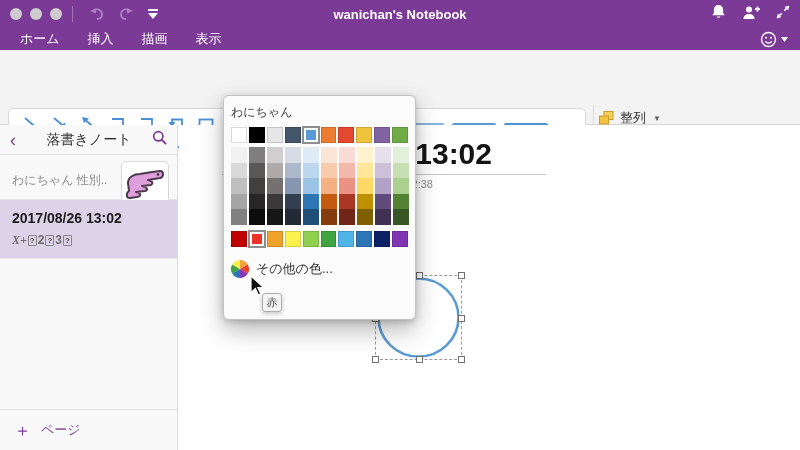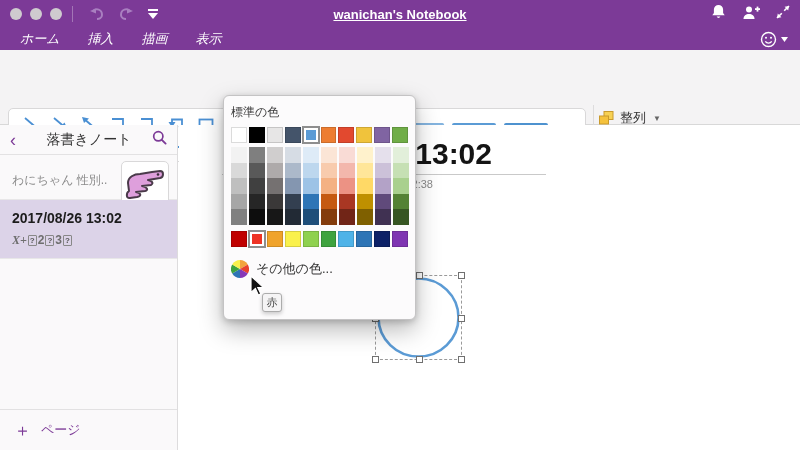--- a/index.html
+++ b/index.html
@@ -5,26 +5,26 @@
   * { margin:0; padding:0; box-sizing:border-box; }
   html,body { width:800px; height:450px; overflow:hidden; }
   body { font-family:"Liberation Sans", sans-serif; position:relative; background:#fff; }
 
   
   .titlebar { position:absolute; left:0; top:0; width:800px; height:28px; background:#7C3A97; display:flex; align-items:center; }
   .lights { display:flex; gap:8px; margin-left:10px; }
   .light { width:12px; height:12px; border-radius:50%; background:#CFCBCF; }
   .tb-div { width:1px; height:16px; background:rgba(255,255,255,.3); margin:0 10px; }
   .tb-ico { width:22px; height:18px; display:flex; align-items:center; justify-content:center; margin:0 3px; }
-  .win-title { position:absolute; left:0; right:0; text-align:center; color:#fff; font-size:13px; font-weight:bold; pointer-events:none;text-decoration:underline; }
+  .win-title { position:absolute; left:0; right:0; text-align:center; color:#fff; font-size:13px; font-weight:bold; pointer-events:none; }
   .tb-right { position:absolute; right:10px; top:0; height:28px; display:flex; align-items:center; gap:16px; }
 
   
   .tabrow { position:absolute; left:0; top:28px; width:800px; height:22px; background:#7C3A97; display:flex; align-items:flex-end; }
-  .tab { color:#fff; font-size:13px; padding:3px 14px 4px 14px; height:22px; display:flex; align-items:center;font-style:italic; }
+  .tab { color:#fff; font-size:13px; padding:3px 14px 4px 14px; height:22px; display:flex; align-items:center; }
   .tab.active { background:#fff; color:#7C3A97; border-radius:5px 5px 0 0; font-weight:bold; }
   .tab-feedback { position:absolute; right:12px; top:0; height:22px; display:flex; align-items:center; gap:4px; }
 
   
   .ribbon { position:absolute; left:0; top:50px; width:800px; height:75px; background:#F4F3F4; border-bottom:1px solid #D8D8D8; }
   .group-box { position:absolute; background:#fff; border:1px solid #D9D8D9; border-radius:5px; }
   #shape-box { left:8px; top:58px; width:222px; height:54px; padding:3px 8px; display:flex; flex-direction:column; justify-content:space-around; }
   .shape-row { display:flex; justify-content:space-around; align-items:center; }
   .shape-btn { width:24px; height:20px; display:flex; align-items:center; justify-content:center; }
   #color-btn-group { position:absolute; left:232px; top:61px; width:45px; height:31px; border:1px solid #C9C8C9; border-radius:4px; display:flex; overflow:hidden; }
@@ -354,21 +354,21 @@
     <div class="handle" style="right:-4px; top:-4px;"></div>
     <div class="handle" style="left:-4px; top:39px;"></div>
     <div class="handle" style="right:-4px; top:39px;"></div>
     <div class="handle" style="left:-4px; bottom:-4px;"></div>
     <div class="handle" style="left:40px; bottom:-4px;"></div>
     <div class="handle" style="right:-4px; bottom:-4px;"></div>
   </div>
 </div>
 
 <div class="dropdown">
-  <div class="dd-label">標準の色</div>
+  <div class="dd-label">わにちゃん</div>
   <div class="swatch-row" id="theme-row">
       <div class="swatch" style="background: rgb(255, 255, 255);"></div>
       <div class="swatch" style="background: rgb(0, 0, 0);"></div>
       <div class="swatch" style="background: rgb(231, 230, 230);"></div>
       <div class="swatch" style="background: rgb(68, 84, 106);"></div>
       <div class="swatch sel" style="background: rgb(91, 155, 213);"></div>
       <div class="swatch" style="background: rgb(237, 125, 49);"></div>
       <div class="swatch" style="background: rgb(226, 73, 47);"></div>
       <div class="swatch" style="background: rgb(240, 195, 60);"></div>
       <div class="swatch" style="background: rgb(128, 100, 162);"></div>

